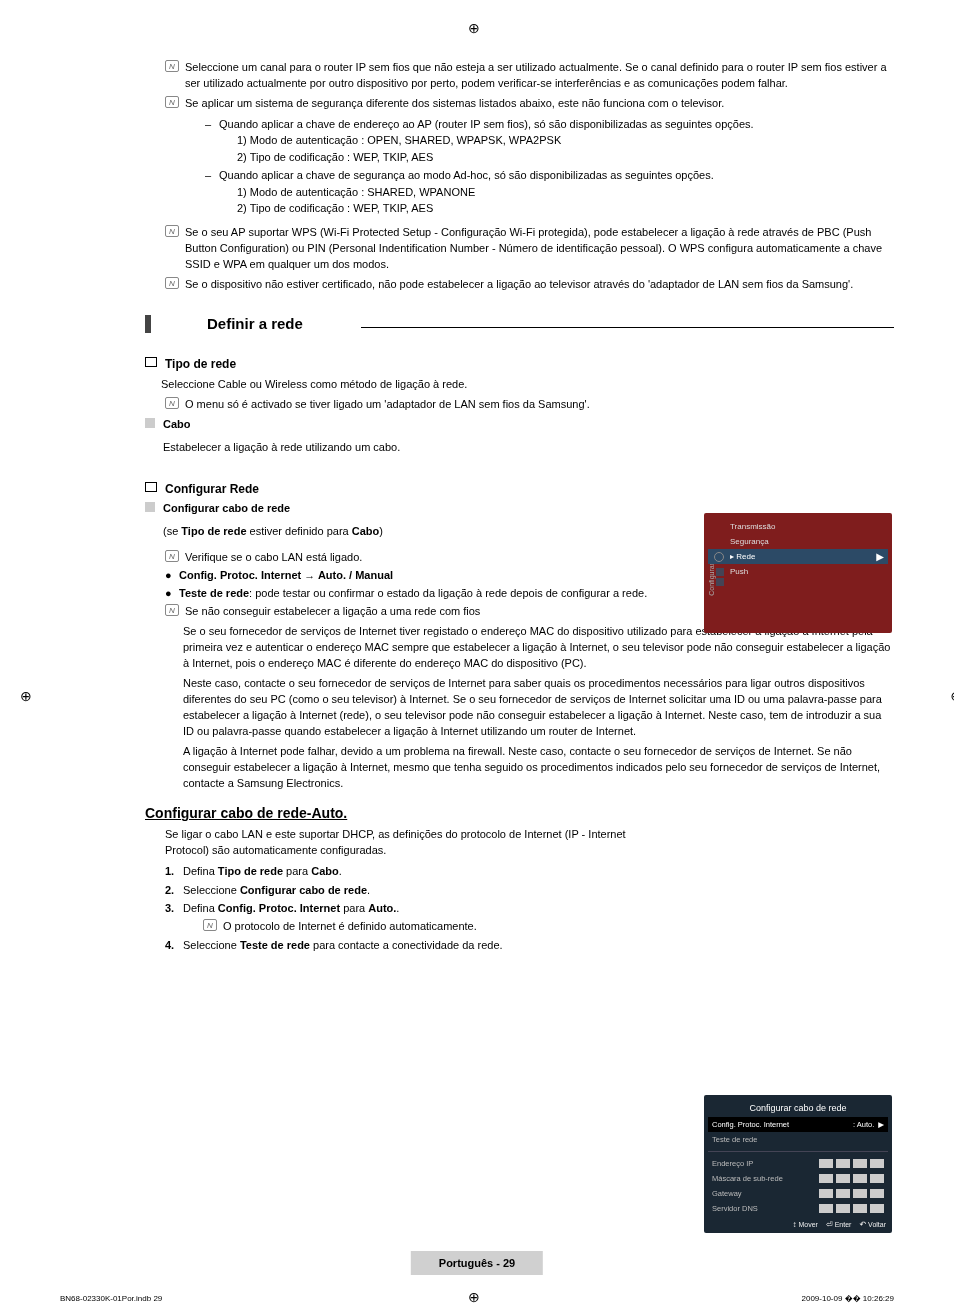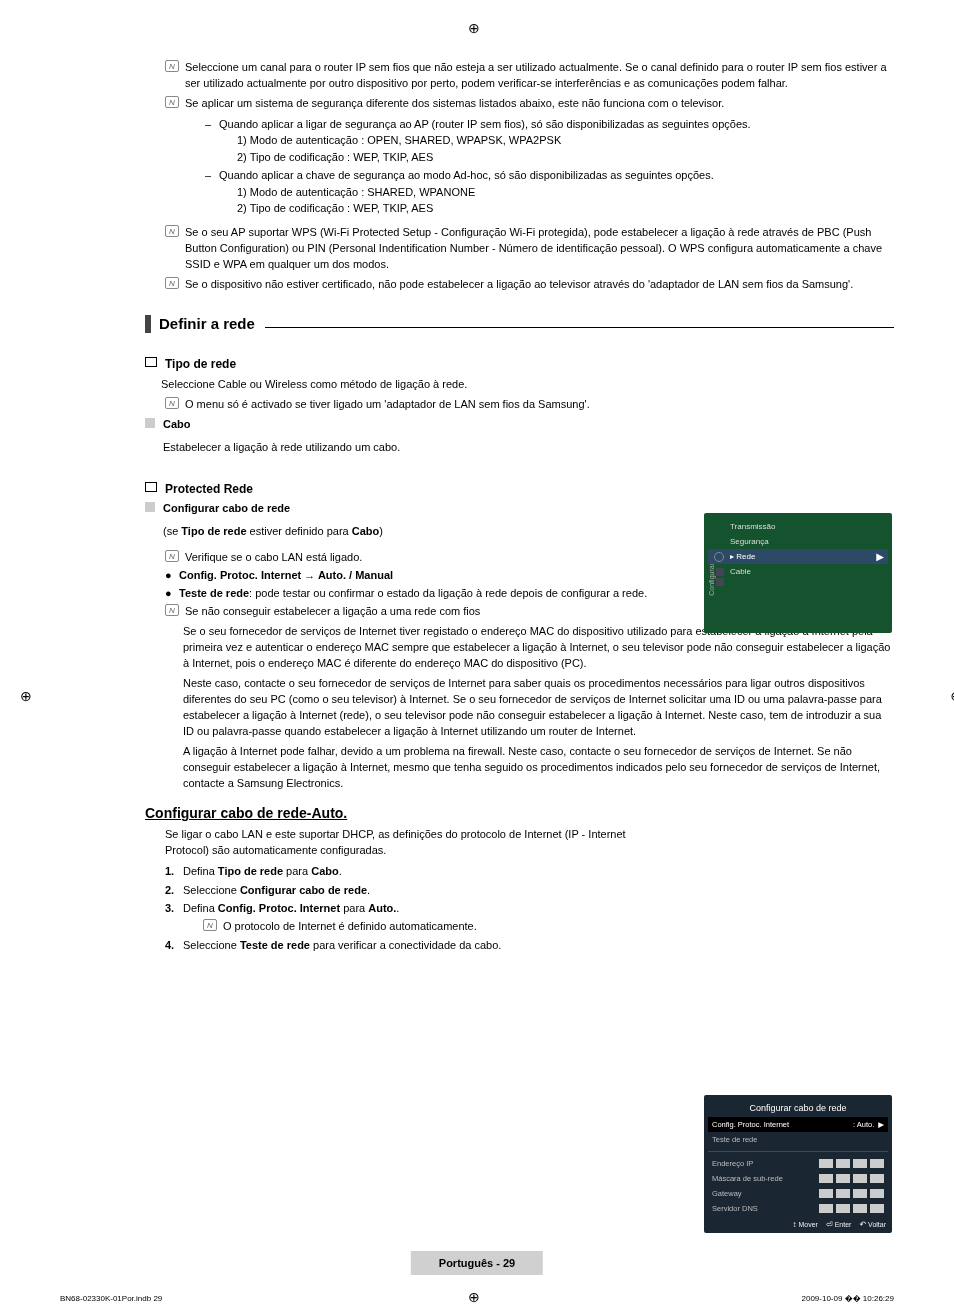--- a/index.html
+++ b/index.html
@@ -53,20 +53,21 @@
     align-items: flex-start;
     margin-bottom: 2px;
   }
   .sub-dash { width: 14px; flex-shrink: 0; }
   .sub-body { flex: 1; }
   .ind { margin-left: 18px; }
   .section-head {
     display: flex;
     align-items: center;
     margin: 22px 0 8px 0;
+    gap: 48px;
   }
   .sec-bar {
     width: 6px;
     height: 18px;
     background: #444;
     margin-right: 8px;
   }
   .sec-title {
     font-weight: bold;
     font-size: 15px;
@@ -111,21 +112,21 @@
     margin: 14px 0 6px 0;
   }
   .num-list { margin-left: 20px; line-height: 1.5; }
   .num-item { display: flex; margin-bottom: 2px; }
   .num { width: 18px; font-weight: bold; flex-shrink: 0; }
   .num-body { flex: 1; }
   .indent-note { margin-left: 38px; display: flex; align-items: flex-start; margin-bottom: 2px; }
   .osd-box {
     position: absolute;
     width: 188px;
-    background: #14532d;
+    background: #7f1d1d;
     color: #ddd;
     font-size: 8px;
     border-radius: 2px;
     padding: 6px 4px;
   }
   .osd1 { top: 513px; right: 62px; height: 120px; }
   .osd-side-label {
     position: absolute;
     left: 4px; top: 50px;
     writing-mode: vertical-rl;
@@ -191,21 +192,21 @@
     </div>
 
     <div class="note-block">
       <span class="note-icon">N</span>
       <div class="note-body">
         <span>Se aplicar um sistema de segurança diferente dos sistemas listados abaixo, este não funciona com o televisor.</span>
         <div class="sub-list">
           <div class="sub-item">
             <span class="sub-dash">–</span>
             <div class="sub-body">
-              <span>Quando aplicar a ligar de segurança ao AP (router IP sem fios), só são disponibilizadas as seguintes opções.</span>
+              <span>Quando aplicar a chave de endereço ao AP (router IP sem fios), só são disponibilizadas as seguintes opções.</span>
               <div class="ind">1) Modo de autenticação : OPEN, SHARED, WPAPSK, WPA2PSK</div>
               <div class="ind">2) Tipo de codificação : WEP, TKIP, AES</div>
             </div>
           </div>
           <div class="sub-item">
             <span class="sub-dash">–</span>
             <div class="sub-body">
               <span>Quando aplicar a chave de segurança ao modo Ad-hoc, só são disponibilizadas as seguintes opções.</span>
               <div class="ind">1) Modo de autenticação : SHARED, WPANONE</div>
               <div class="ind">2) Tipo de codificação : WEP, TKIP, AES</div>
@@ -247,21 +248,21 @@
           <span class="gray-sq"></span>
           <span>Cabo</span>
         </div>
         <div class="para-noind" style="margin-left:18px">Estabelecer a ligação à rede utilizando um cabo.</div>
 
       </div>
     </div>
 
     <div class="sq-head">
       <span class="sq"></span>
-      <span>Protected Rede</span>
+      <span>Configurar Rede</span>
     </div>
 
     <div class="gray-sq-head">
       <span class="gray-sq"></span>
       <span>Configurar cabo de rede</span>
     </div>
     <div class="para-noind" style="margin-left:18px">
       <span>(se </span><b>Tipo de rede</b><span> estiver definido para </span><b>Cabo</b><span>)</span>
     </div>
 
@@ -301,42 +302,42 @@
       <div class="num-item">
         <span class="num">3.</span>
         <span class="num-body"><span>Defina </span><b>Config. Protoc. Internet</b><span> para </span><b>Auto.</b><span>.</span></span>
       </div>
       <div class="indent-note">
         <span class="note-icon">N</span>
         <span class="note-body">O protocolo de Internet é definido automaticamente.</span>
       </div>
       <div class="num-item">
         <span class="num">4.</span>
-        <span class="num-body"><span>Seleccione </span><b>Teste de rede</b><span> para verificar a conectividade da cabo.</span></span>
+        <span class="num-body"><span>Seleccione </span><b>Teste de rede</b><span> para contacte a conectividade da rede.</span></span>
       </div>
     </div>
 
   </div>
 
   <div class="osd-box osd1">
     <span class="osd-side-label">Configurar</span>
     <div class="osd-row">
       <span>Transmissão</span>
     </div>
     <div class="osd-row">
       <span>Segurança</span>
     </div>
     <div class="osd-row sel">
       <span class="osd-icon"></span>
       <span>▸ <span>Rede</span></span>
       <span class="osd-arrow">▶</span>
     </div>
     <div class="osd-row">
       <span class="osd-small-icon"></span>
-      <span>Cable</span>
+      <span>Push</span>
     </div>
     <div class="osd-row">
       <span class="osd-small-icon"></span>
     </div>
   </div>
 
   <div class="osd2">
     <div class="osd2-title">Configurar cabo de rede</div>
     <div class="osd2-row hdr">
       <span>Config. Protoc. Internet</span>

